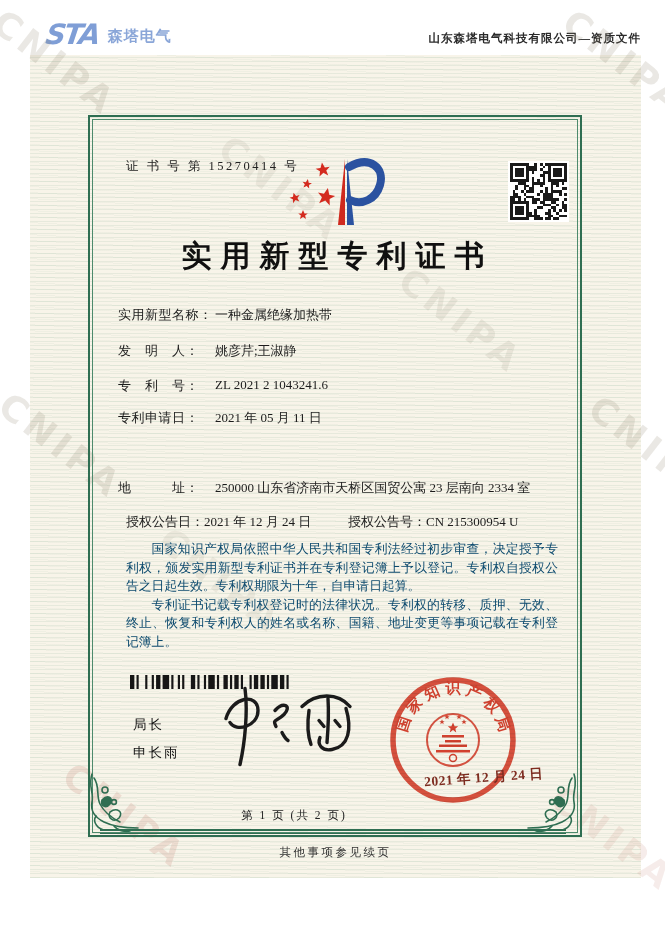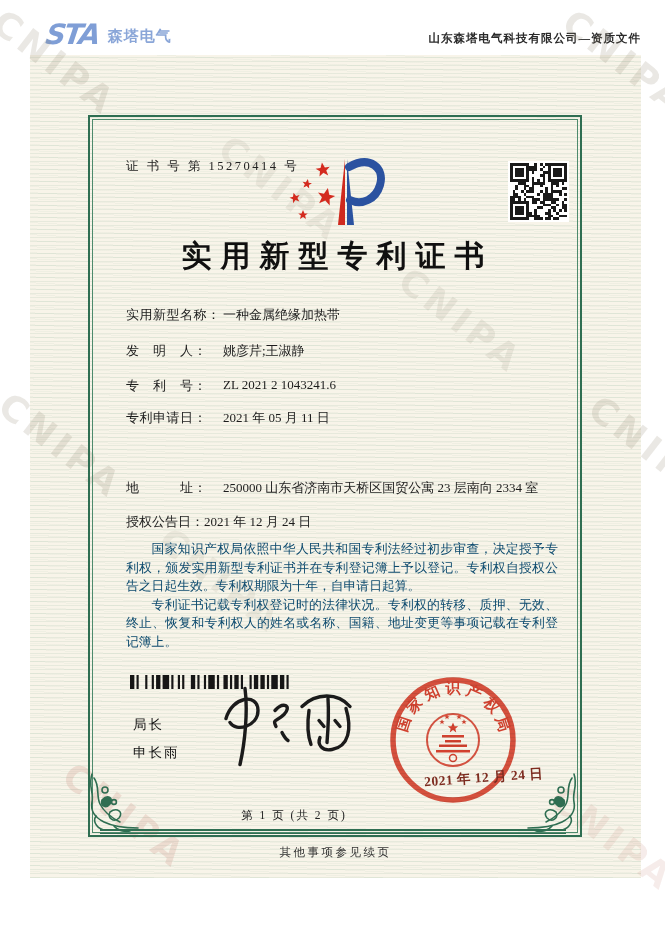--- a/index.html
+++ b/index.html
@@ -50,21 +50,21 @@
 
   
   .cert-no{position:absolute;left:126px;top:158px;font-size:12.5px;color:#222;
            letter-spacing:2.5px;}
   .qr{position:absolute;left:508px;top:161px;width:57px;height:57px;background:#fff;
       padding:2px;}
   .emblem{position:absolute;left:286px;top:153px;width:100px;height:82px;}
   .cert-title{position:absolute;left:88px;top:236px;width:490px;text-align:center;
       font-size:30px;font-weight:bold;color:#101010;letter-spacing:9px;text-indent:9px;}
 
-  .field{position:absolute;left:126px;width:440px;display:flex;font-size:13px;
+  .field{position:absolute;left:118px;width:440px;display:flex;font-size:13px;
       color:#1c1c1c;white-space:nowrap;}
   .field .lbl{min-width:97px;letter-spacing:0.5px;}
   .f1{top:306px;} .f2{top:342px;} .f3{top:377px;}
   .f4{top:409px;} .f5{top:444px;} .f6{top:479px;}
   .f6 .val{white-space:normal;}
   .grant-row{position:absolute;left:126px;top:513px;width:440px;font-size:13px;color:#1c1c1c;}
   .grant2{position:absolute;left:222px;top:0;white-space:nowrap;}
   .grant1{white-space:nowrap;}
 
   .body-text{position:absolute;left:126px;top:540px;width:432px;font-size:12.8px;
@@ -391,20 +391,21 @@
     <span class="lbl">专利申请日：</span>
     <span class="val">2021 年 05 月 11 日</span>
   </div>
   <div class="field f6">
     <span class="lbl">地　　　址：</span>
     <span class="val">250000 山东省济南市天桥区国贸公寓 23 层南向 2334 室</span>
   </div>
 
   <div class="grant-row">
     <span class="grant1"><span>授权公告日：</span><span>2021 年 12 月 24 日</span></span>
+    <span class="grant2"><span>授权公告号：</span><span>CN 215300954 U</span></span>
   </div>
 
   <div class="body-text">
     <p>国家知识产权局依照中华人民共和国专利法经过初步审查，决定授予专利权，颁发实用新型专利证书并在专利登记簿上予以登记。专利权自授权公告之日起生效。专利权期限为十年，自申请日起算。</p>
     <p>专利证书记载专利权登记时的法律状况。专利权的转移、质押、无效、终止、恢复和专利权人的姓名或名称、国籍、地址变更等事项记载在专利登记簿上。</p>
   </div>
 
   <svg class="barcode" id="barcode-svg" preserveAspectRatio="none" viewBox="0 0 75 14">
     <g id="barcode-bars" fill="#161616">
         <rect x="0" y="0" width="2" height="14"></rect>

